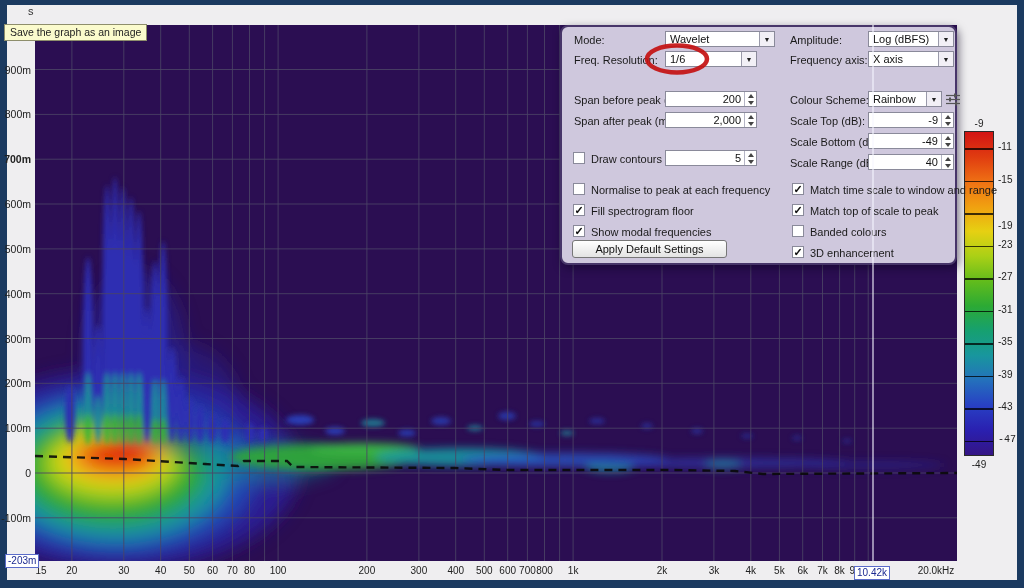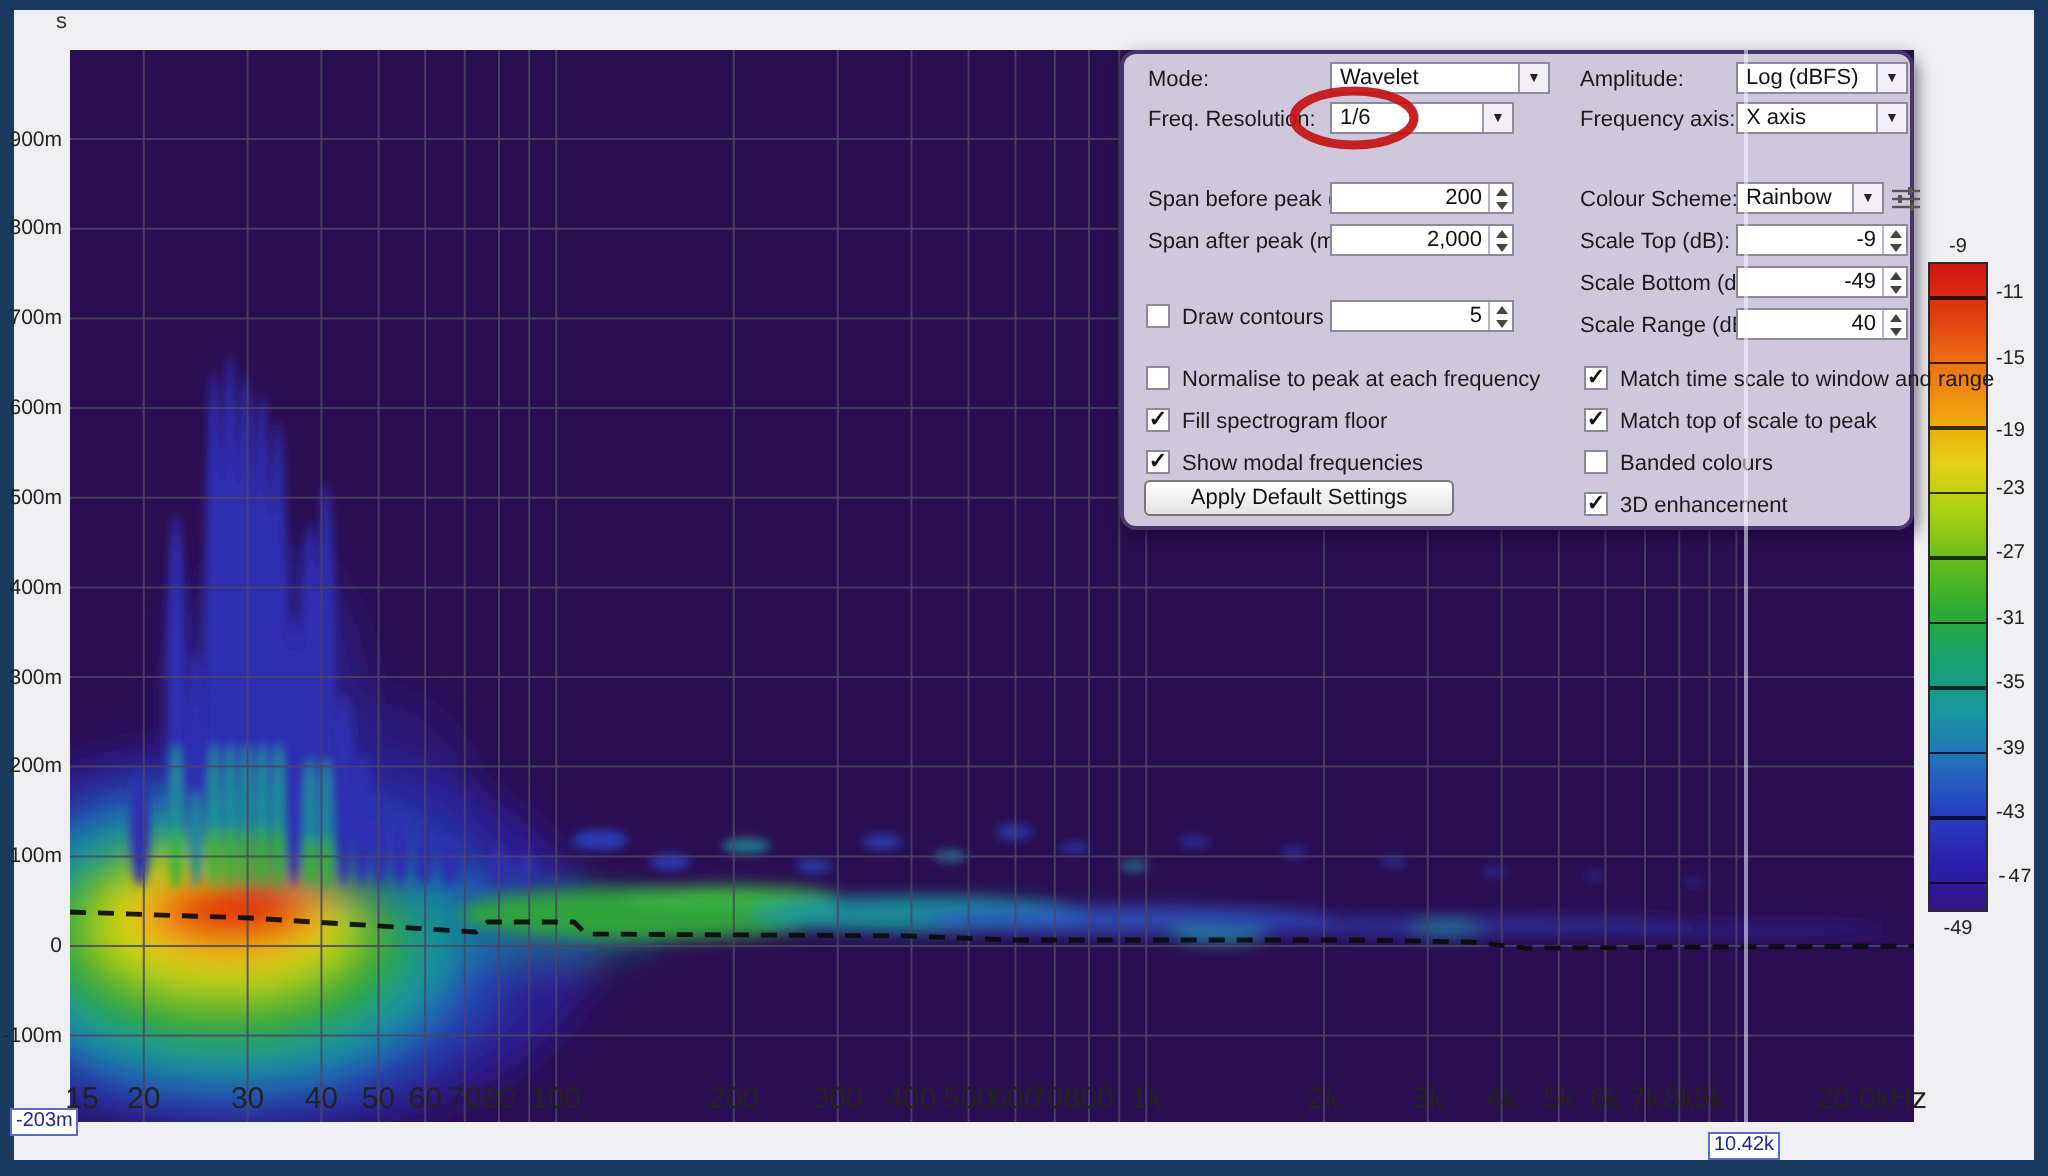--- a/index.html
+++ b/index.html
@@ -2,21 +2,21 @@
 <html><head>
 <meta charset="utf-8">
 <style>
   * { margin:0; padding:0; box-sizing:border-box; }
   body { background:#444; font-family:"Liberation Sans", sans-serif; }
   .stage { position:relative; width:1024px; height:588px; background:#1b3a60; overflow:hidden; font-family:"Liberation Sans", sans-serif; }
   .inner { position:absolute; left:7px; top:5px; width:1010px; height:575px; background:#efeef0; }
   .y-unit { position:absolute; left:28px; top:5px; font-size:11px; color:#333; }
   .plot { position:absolute; left:35px; top:25px; width:922px; height:536px; background:#2b0e52; }
   .ylab { position:absolute; left:0; width:31px; text-align:right; font-size:10.5px; color:#222; }
-  .xlab { position:absolute; top:541px; transform:translateX(-50%); font-size:15px; color:#222; white-space:nowrap; }
+  .xlab { position:absolute; top:565px; transform:translateX(-50%); font-size:10px; color:#222; white-space:nowrap; }
   .tooltip { position:absolute; left:4px; top:24px; background:#fbfbcd; border:1px solid #8e8e6c; font-size:10.5px; color:#222; padding:1px 5px 2px 5px; z-index:60; white-space:nowrap; }
   .cursor-line { position:absolute; left:872px; top:25px; width:2px; height:536px; background:rgba(245,245,255,0.55); z-index:40; }
   .readout { position:absolute; background:#fff; border:1px solid #5b6cc9; color:#1c2a91; font-size:10px; padding:0 2px 1px 2px; z-index:45; }
   .ybox { left:5px; top:554px; }
   .xbox { left:854px; top:566px; }
 
   
   .legend { position:absolute; left:958px; top:118px; width:64px; height:365px; z-index:10; }
   .legtop, .legbot { position:absolute; left:6px; width:30px; text-align:center; font-size:10px; color:#222; }
   .legtop { top:0; } .legbot { top:341px; }
@@ -190,20 +190,21 @@
           <line y1="358.3" y2="358.3" x1="0" x2="922"></line>
           <line y1="403.2" y2="403.2" x1="0" x2="922"></line>
           <line y1="448.0" y2="448.0" x1="0" x2="922"></line>
           <line y1="492.8" y2="492.8" x1="0" x2="922"></line>
         </g>
 
       <path d="M0,431 L90,434 L170,439 L203,441 L209,436 L252,436 L258,442 L420,443 L470,445 L640,445 L700,446 L728,449 L922,448" fill="none" stroke="#0a0a0a" stroke-width="2.4" stroke-dasharray="8 6" opacity="0.9"></path>
     </svg>
   </div>
 
+  <div class="tooltip">Save the graph as an image</div>
   <div class="cursor-line"></div>
   <div class="readout ybox">-203m</div>
   <div class="readout xbox">10.42k</div>
 
   <div class="legend">
     <div class="legtop">-9</div>
     <div class="legbar" id="legbar" style="background: linear-gradient(rgb(210, 20, 20), rgb(224, 60, 16), rgb(239, 112, 20), rgb(240, 160, 16), rgb(230, 208, 18), rgb(170, 208, 22), rgb(98, 188, 28), rgb(44, 170, 52), rgb(22, 160, 112), rgb(24, 150, 158), rgb(36, 112, 188), rgb(40, 64, 196), rgb(42, 32, 176), rgb(52, 20, 132));">
         <div class="legtickline" style="top: 16.25px;"></div>
         <div class="legtickline" style="top: 48.75px;"></div>
         <div class="legtickline" style="top: 81.25px;"></div>
@@ -211,21 +212,21 @@
         <div class="legtickline" style="top: 146.25px;"></div>
         <div class="legtickline" style="top: 178.75px;"></div>
         <div class="legtickline" style="top: 211.25px;"></div>
         <div class="legtickline" style="top: 243.75px;"></div>
         <div class="legtickline" style="top: 276.25px;"></div>
         <div class="legtickline" style="top: 308.75px;"></div>
       </div>
     <div class="legbot">-49</div>
   <div class="legticklab" style="top: 23.25px;">-11</div>
       <div class="legticklab" style="top: 55.75px;">-15</div>
-      <div class="legticklab" style="top: 92px;">-19</div>
+      <div class="legticklab" style="top: 102px;">-19</div>
       <div class="legticklab" style="top: 120.75px;">-23</div>
       <div class="legticklab" style="top: 153.25px;">-27</div>
       <div class="legticklab" style="top: 185.75px;">-31</div>
       <div class="legticklab" style="top: 218.25px;">-35</div>
       <div class="legticklab" style="top: 250.75px;">-39</div>
       <div class="legticklab" style="top: 283.25px;">-43</div>
       <div class="legticklab" style="top: 315.75px; font-family: Liberation Mono, monospace;">-47</div>
     </div>
 
   <div class="panel">
@@ -355,21 +356,21 @@
       </div>
 
     <div class="apply-btn">Apply Default Settings</div>
 
     <svg class="red-ellipse" width="397" height="240" viewBox="0 0 397 240">
       <ellipse cx="115" cy="32" rx="30" ry="13.5" fill="none" stroke="#c41111" stroke-width="4.5" opacity="0.92"></ellipse>
     </svg>
   </div>
 <div class="ylab" style="top: 63.53px;">900m</div>
     <div class="ylab" style="top: 108.36px;">800m</div>
-    <div class="ylab" style="top: 153.19px;">700m</div>
+    <div class="ylab" style="top: 153.19px; font-weight: bold;">700m</div>
     <div class="ylab" style="top: 198.02px;">600m</div>
     <div class="ylab" style="top: 242.85px;">500m</div>
     <div class="ylab" style="top: 287.68px;">400m</div>
     <div class="ylab" style="top: 332.51px;">300m</div>
     <div class="ylab" style="top: 377.34px;">200m</div>
     <div class="ylab" style="top: 422.17px;">100m</div>
     <div class="ylab" style="top: 467px;">0</div>
     <div class="ylab" style="top: 511.83px;">-100m</div>
     <div class="xlab" style="left: 41px;">15</div>
     <div class="xlab" style="left: 71.8626px;">20</div>

